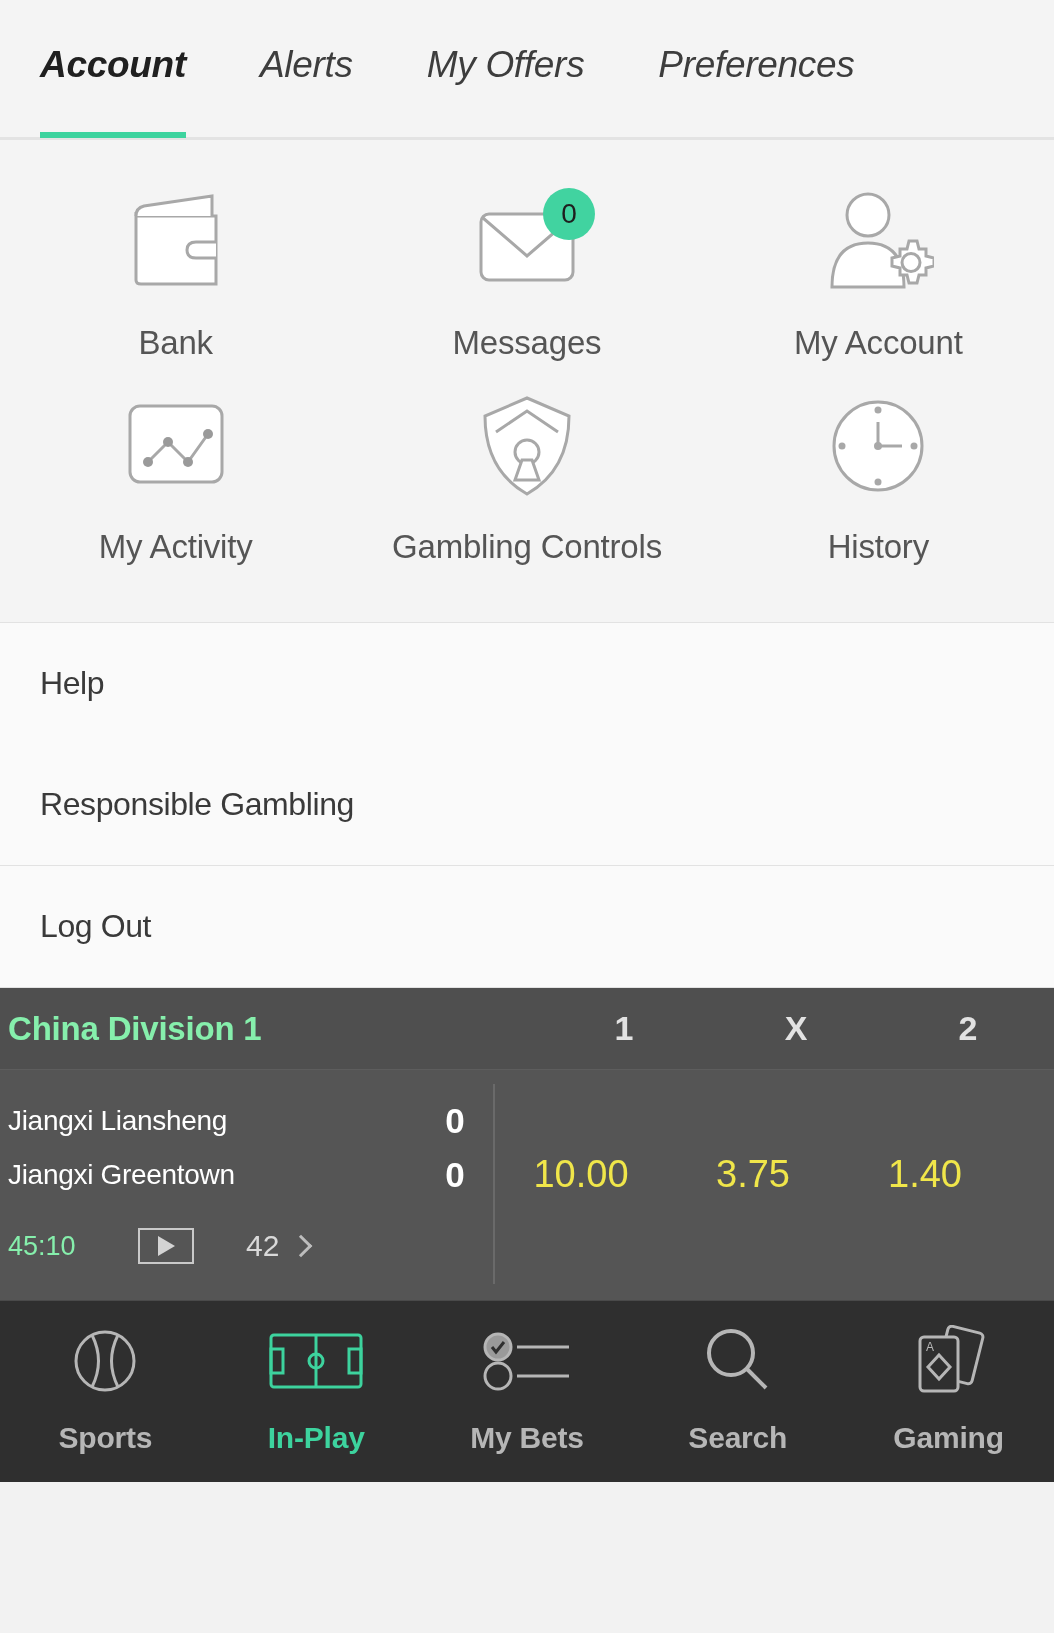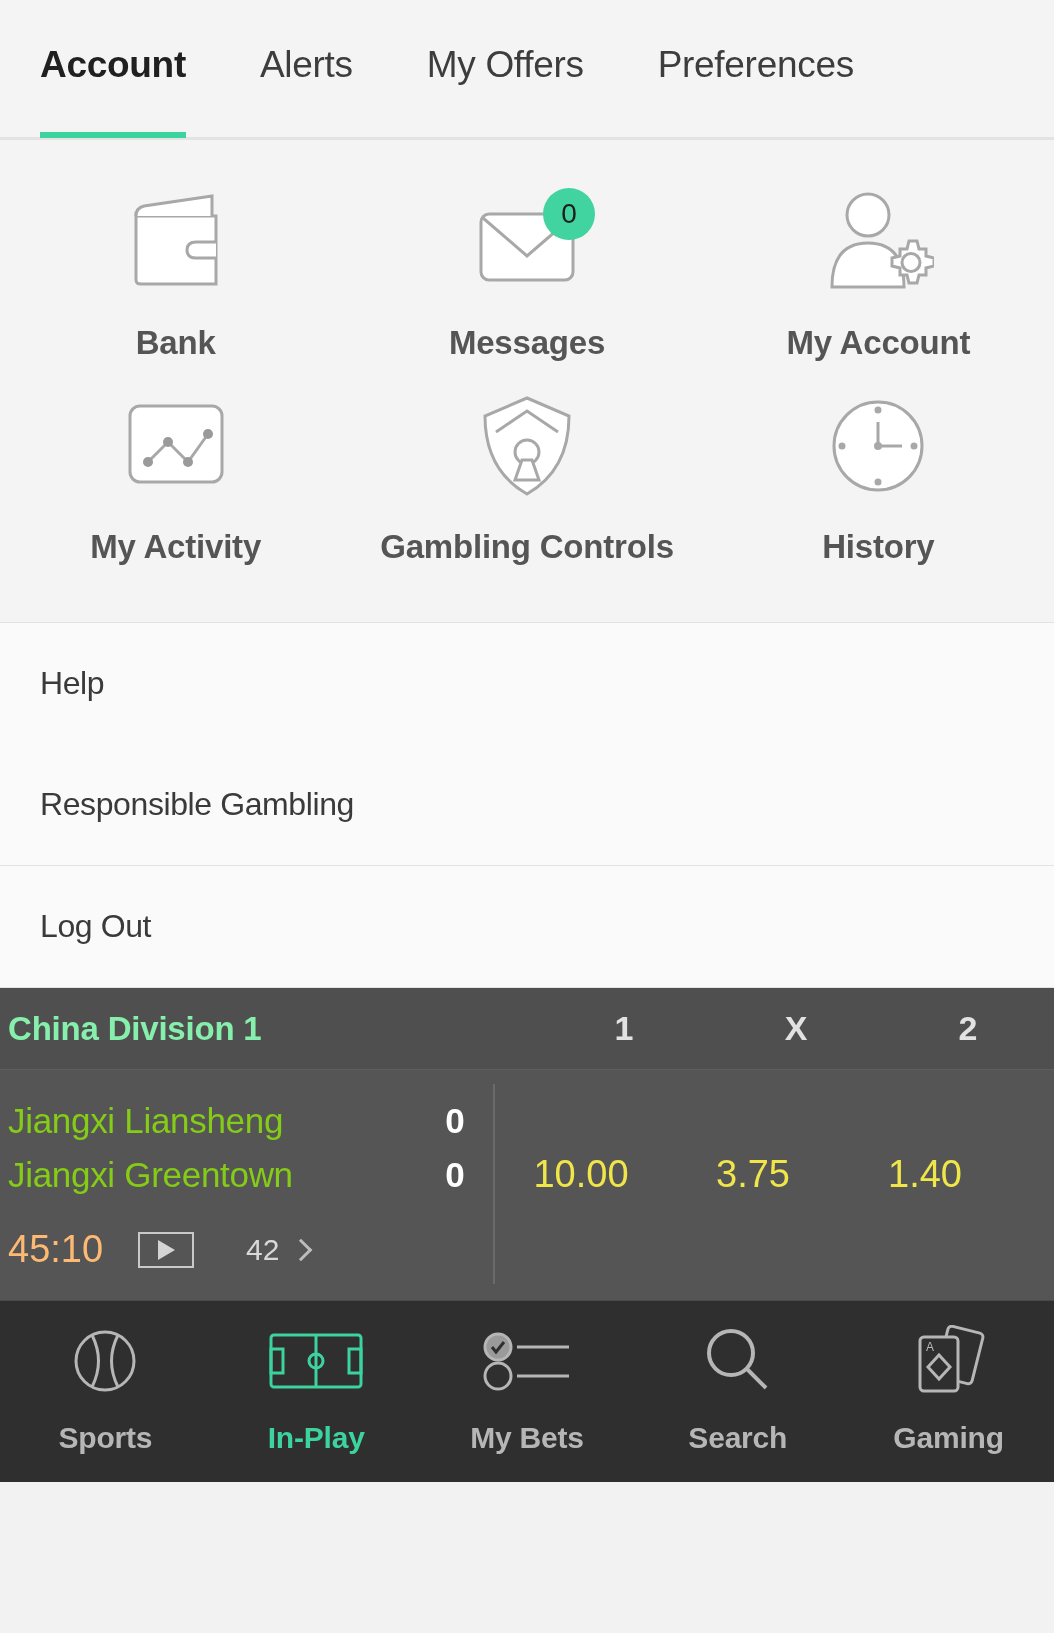--- a/index.html
+++ b/index.html
@@ -22,20 +22,21 @@
     padding-left: 40px;
     padding-top: 44px;
   }
   .tab {
     position: relative;
     font-size: 37px;
     color: #3d3d3d;
     margin-right: 74px;
     letter-spacing: -0.3px;
     white-space: nowrap;
+    font-style: italic;
   }
   .tab.active { font-weight: bold; color: #202020; }
   .tab.active::after {
     content: "";
     position: absolute;
     left: 0; right: 0;
     bottom: -52px;
     height: 6px;
     background: #3dd39e;
   }
@@ -58,21 +59,21 @@
     position: relative;
     height: 112px;
     display: flex;
     align-items: center;
     justify-content: center;
   }
   .grid-label {
     margin-top: 26px;
     font-size: 33px;
     color: #555;
-    font-weight: bold;
+    font-weight: normal;
     letter-spacing: -0.2px;
   }
   .badge {
     position: absolute;
     top: 2px;
     right: -16px;
     width: 52px; height: 52px;
     border-radius: 50%;
     background: #41d3a0;
     color: #1e1e1e;
@@ -129,40 +130,40 @@
     padding: 24px 0 0 8px;
     position: relative;
   }
   .team-line {
     display: flex;
     align-items: center;
     height: 54px;
   }
   .team-name {
     flex: 1;
-    font-size: 35px;
-    color: #84cc16;
+    font-size: 28px;
+    color: #ffffff;
     letter-spacing: -0.3px;
   }
   .team-score {
     width: 80px;
     text-align: center;
     font-size: 35px;
     color: #ffffff;
     font-weight: bold;
   }
   .meta-line {
     display: flex;
     align-items: center;
     margin-top: 26px;
     gap: 0;
   }
   .meta-time {
-    font-size: 38px;
-    color: #fdba74;
+    font-size: 27px;
+    color: #86efac;
     width: 130px;
   }
   .stream-icon {
     width: 56px; height: 36px;
     border: 2px solid #c9c9c9;
     display: flex; align-items: center; justify-content: center;
     margin-right: 52px;
   }
   .stream-icon .tri {
     width: 0; height: 0;

